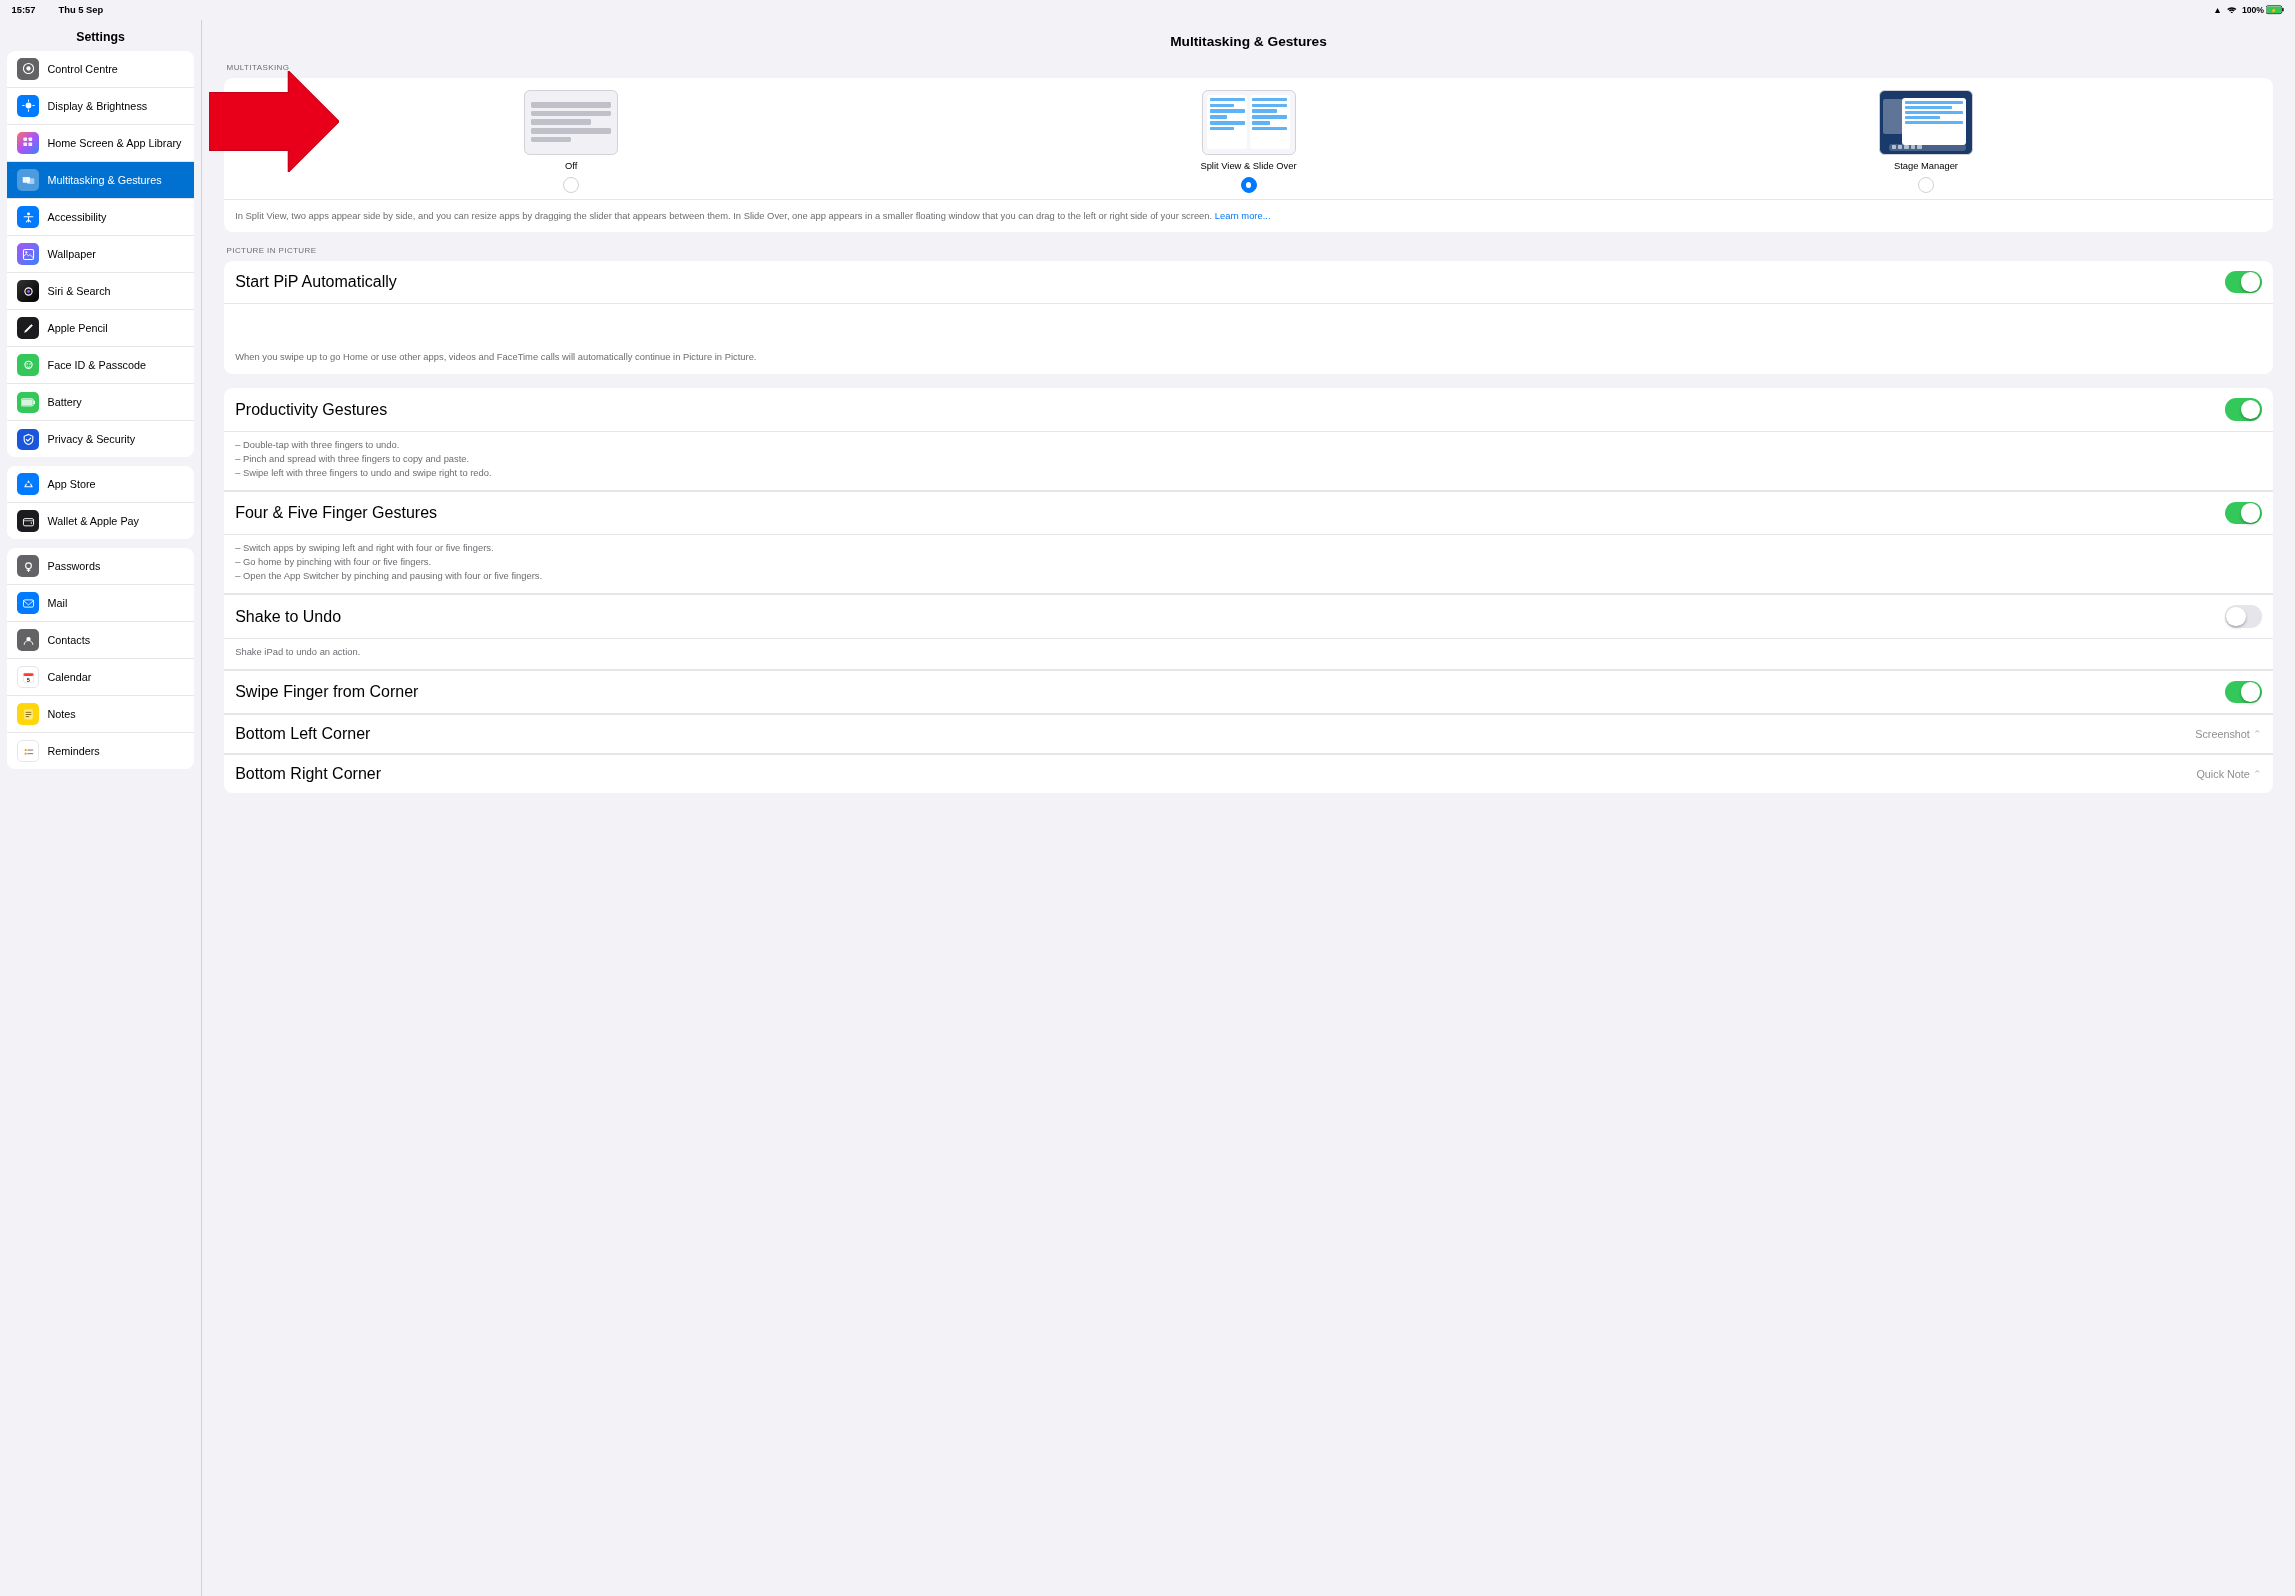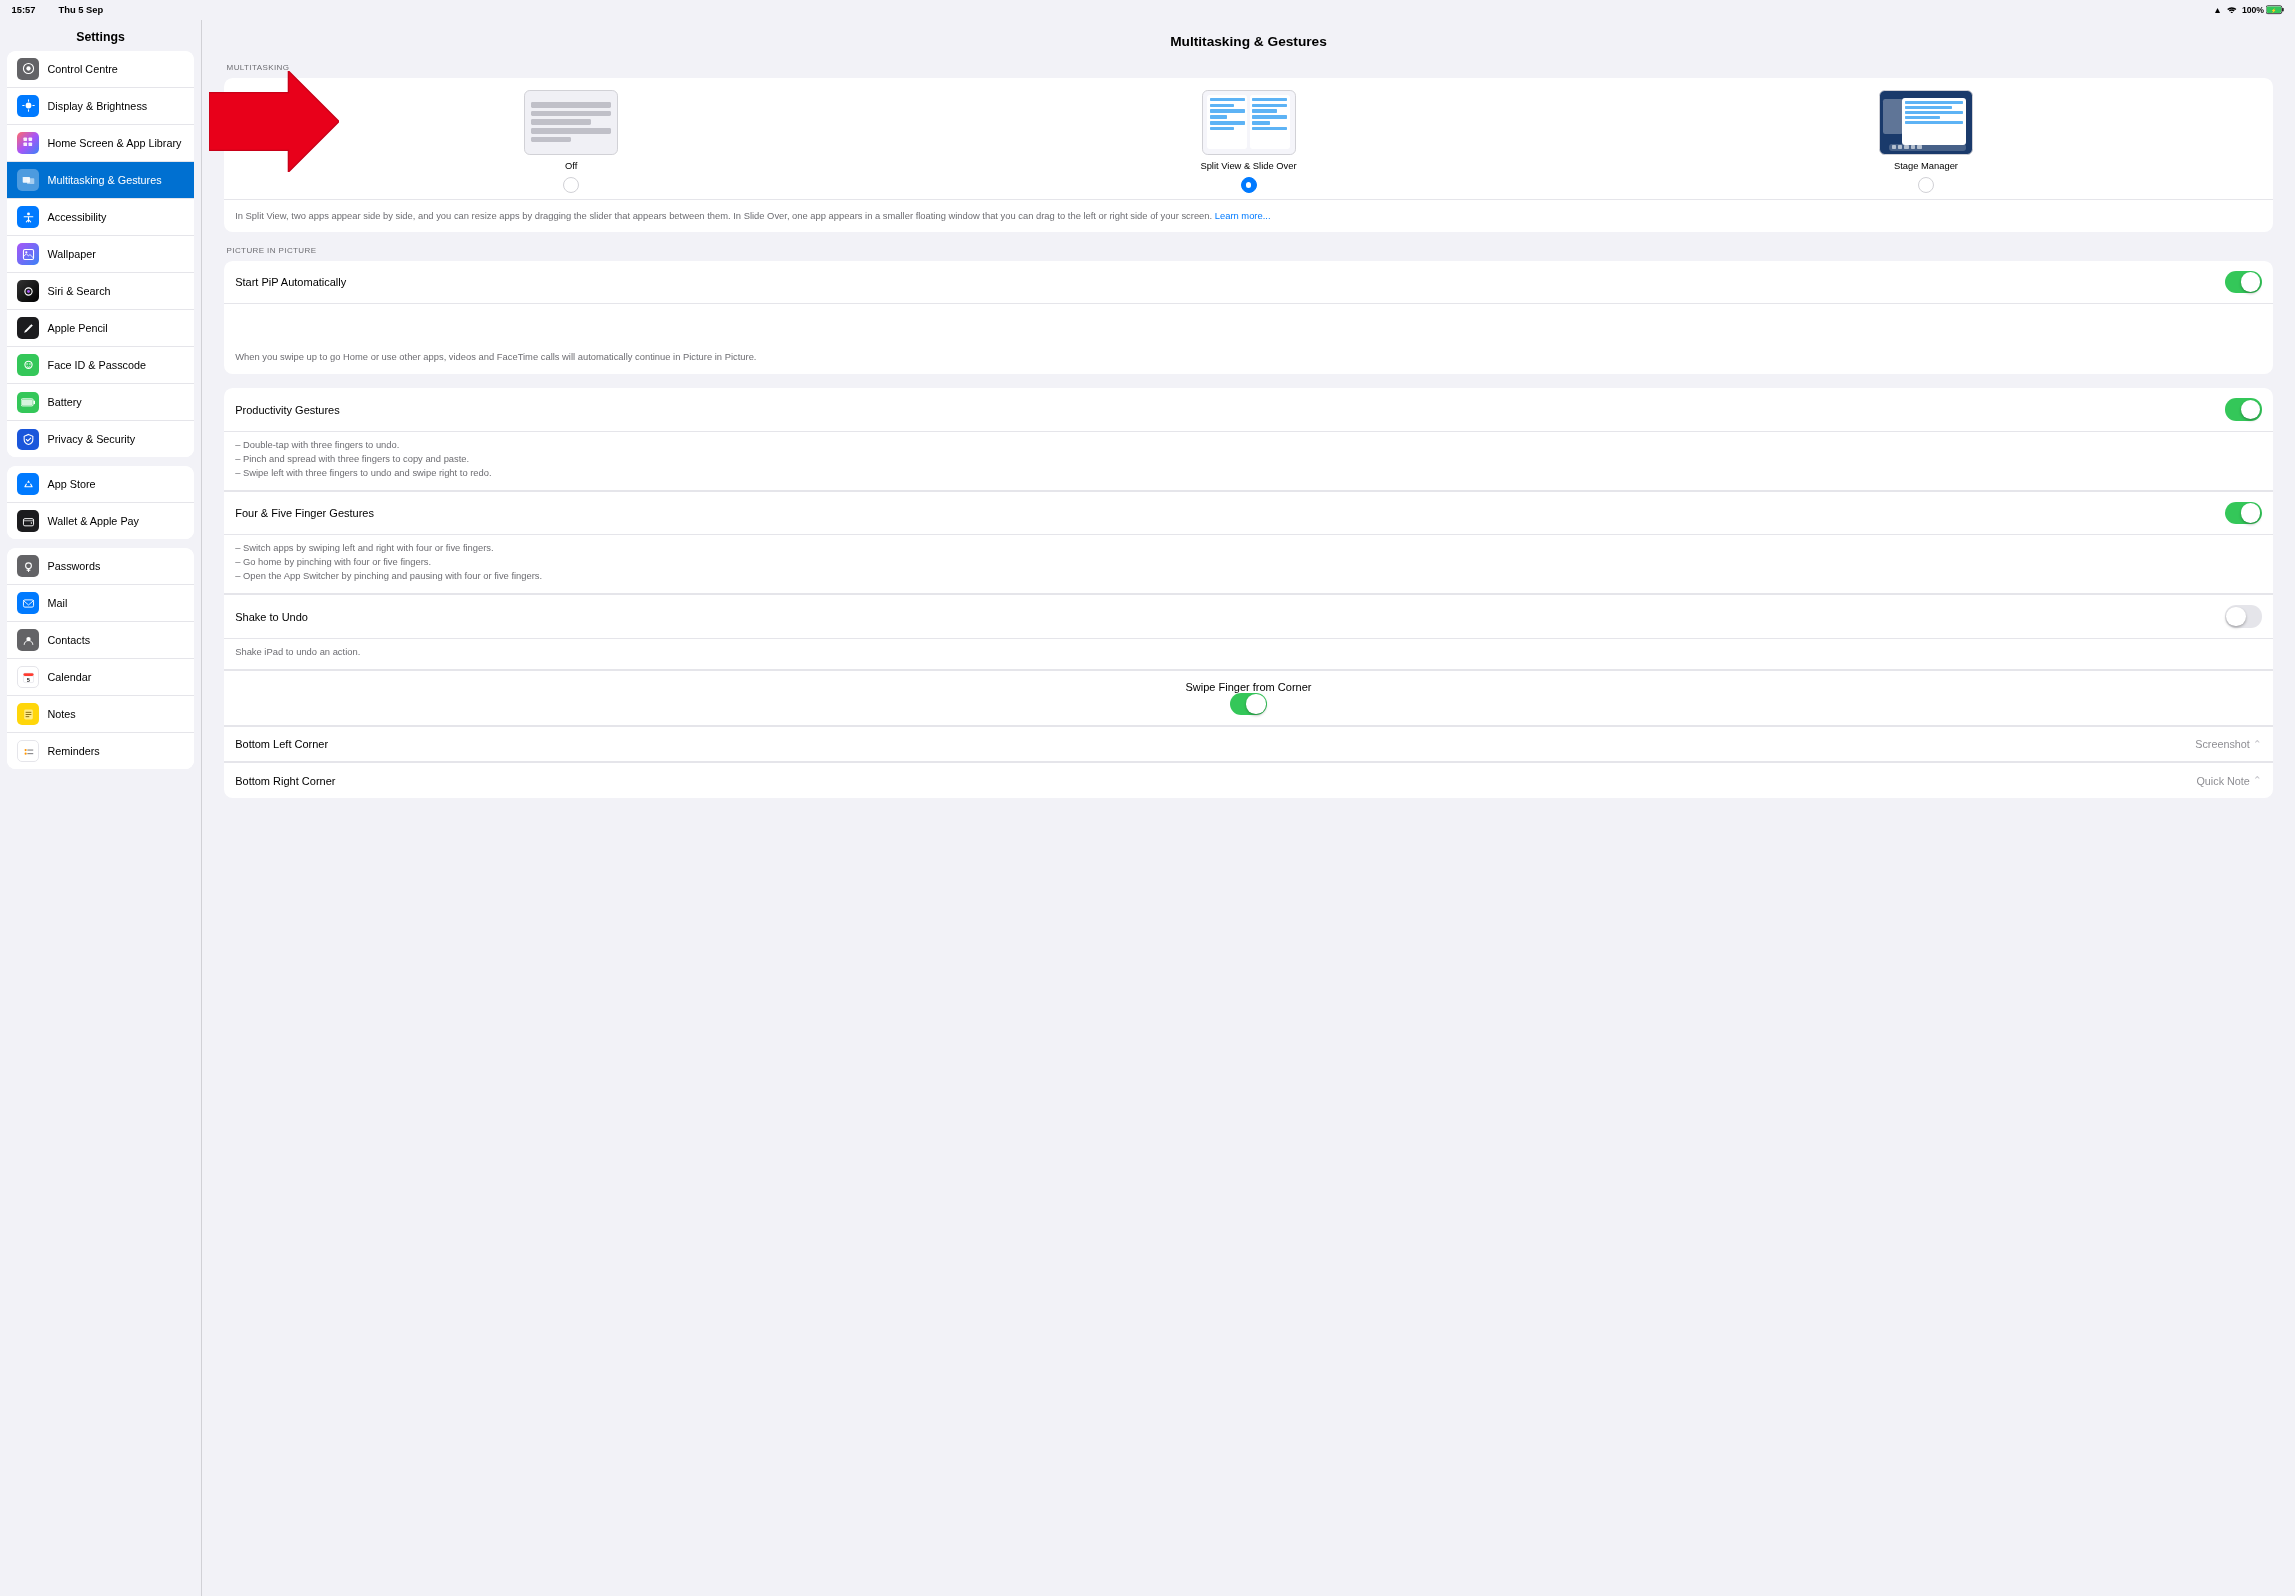--- a/index.html
+++ b/index.html
@@ -309,21 +309,21 @@
     .setting-row {
       display: flex;
       align-items: center;
       justify-content: space-between;
       padding: 10px 11.5px;
       border-bottom: 0.7px solid #e5e5ea;
       min-height: 36px;
     }
     .setting-row:last-child { border-bottom: none; }
     .setting-label {
-      font-size: 11px;
+      font-size: 16px;
       color: #000;
     }
     .setting-value {
       font-size: 10.8px;
       color: #8e8e93;
       display: flex;
       align-items: center;
       gap: 2.9px;
     }
 
@@ -728,21 +728,21 @@
       <div class="setting-row" style="border-top:0.7px solid #e5e5ea;">
         <span class="setting-label">Shake to Undo</span>
         <div class="toggle off">
           <div class="toggle-knob"></div>
         </div>
       </div>
       <div class="setting-subtext">
         Shake iPad to undo an action.
       </div>
 
-      <div class="setting-row" style="border-top:0.7px solid #e5e5ea;flex-direction:column;">
+      <div class="setting-row" style="border-top:0.7px solid #e5e5ea;">
         <span class="setting-label">Swipe Finger from Corner</span>
         <div class="toggle on">
           <div class="toggle-knob"></div>
         </div>
       </div>
 
       <div class="setting-row" style="border-top:0.7px solid #e5e5ea;">
         <span class="setting-label">Bottom Left Corner</span>
         <div class="setting-value">
           <span>Screenshot</span>

